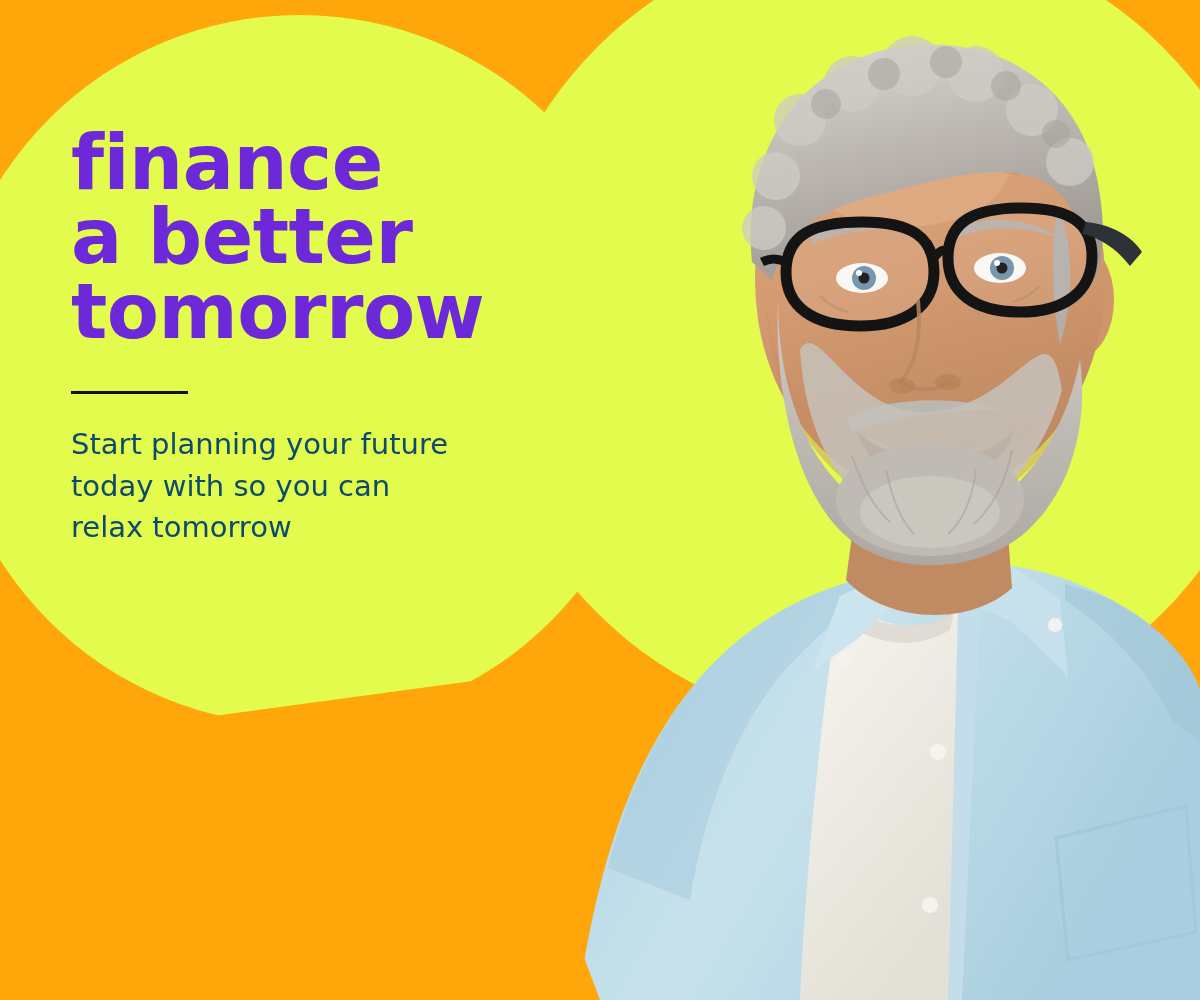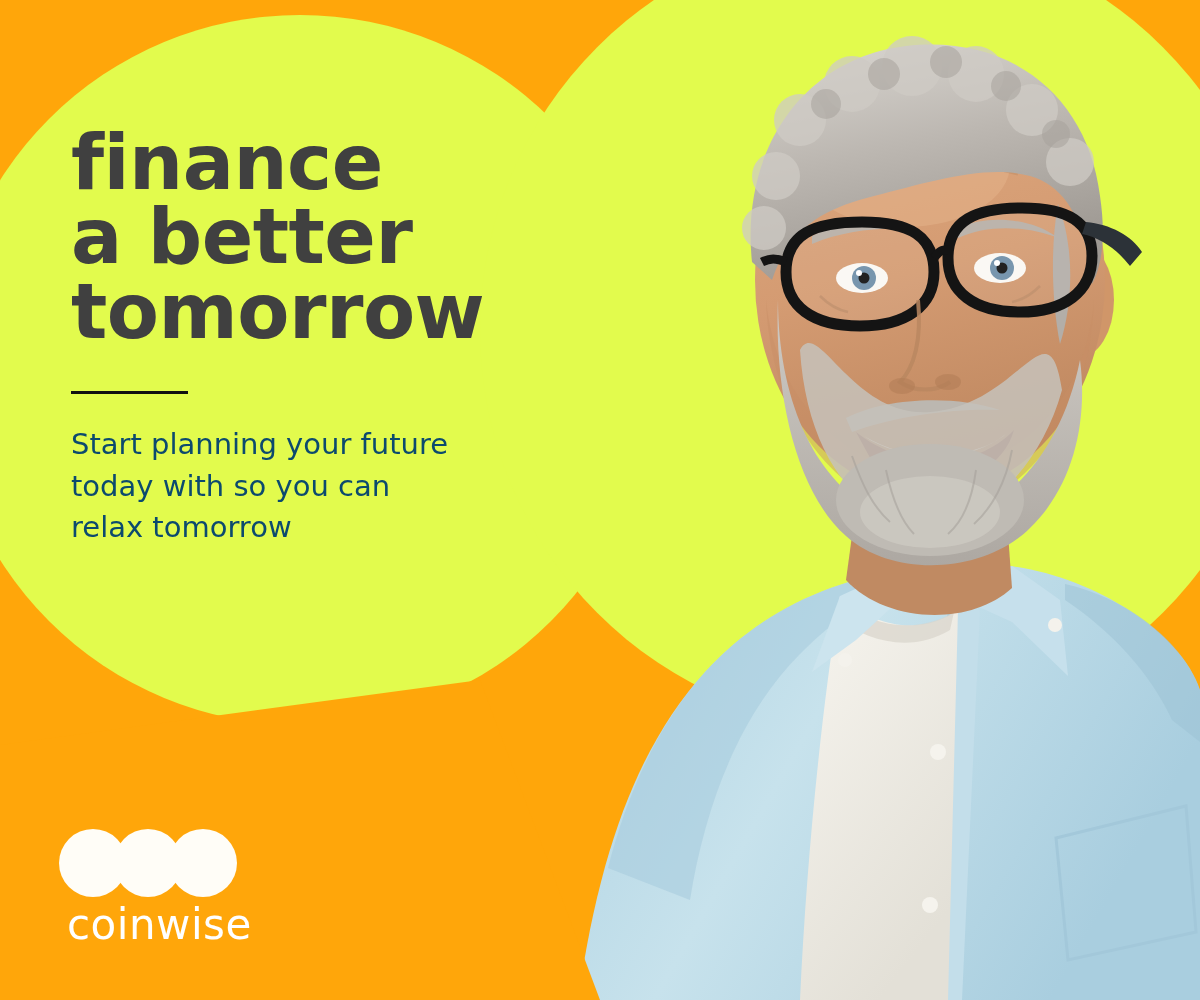--- a/index.html
+++ b/index.html
@@ -29,21 +29,21 @@
     left:71px; top:126px;
     width:520px;
     z-index:4;
   }
   #headline {
     font-family:"DejaVu Sans", sans-serif;
     font-weight:700;
     font-size:76px;
     line-height:0.98;
     letter-spacing:-0.5px;
-    color:#404040;
+    color:#6d28d9;
     white-space:pre-line;
   }
   #divider {
     width:117px; height:3px;
     background:#111;
     margin-top:42px;
   }
   #subcopy {
     margin-top:30px;
     font-family:"DejaVu Sans", sans-serif;
@@ -281,22 +281,14 @@
   <div id="copy">
     <h1 id="headline">finance
 a better
 tomorrow</h1>
     <div id="divider"></div>
     <p id="subcopy">Start planning your future
 today with so you can
 relax tomorrow</p>
   </div>
 
-  <div id="logo">
-    <svg id="logo-marks" width="210" height="70" viewBox="0 0 210 70" aria-hidden="true">
-      <circle cx="34" cy="35" r="34" fill="#FFFDF7"></circle>
-      <circle cx="89" cy="35" r="34" fill="#FFFDF7"></circle>
-      <circle cx="144" cy="35" r="34" fill="#FFFDF7"></circle>
-    </svg>
-    <div id="logo-wordmark">coinwise</div>
-  </div>
 
 </div>
 
 </body></html>

